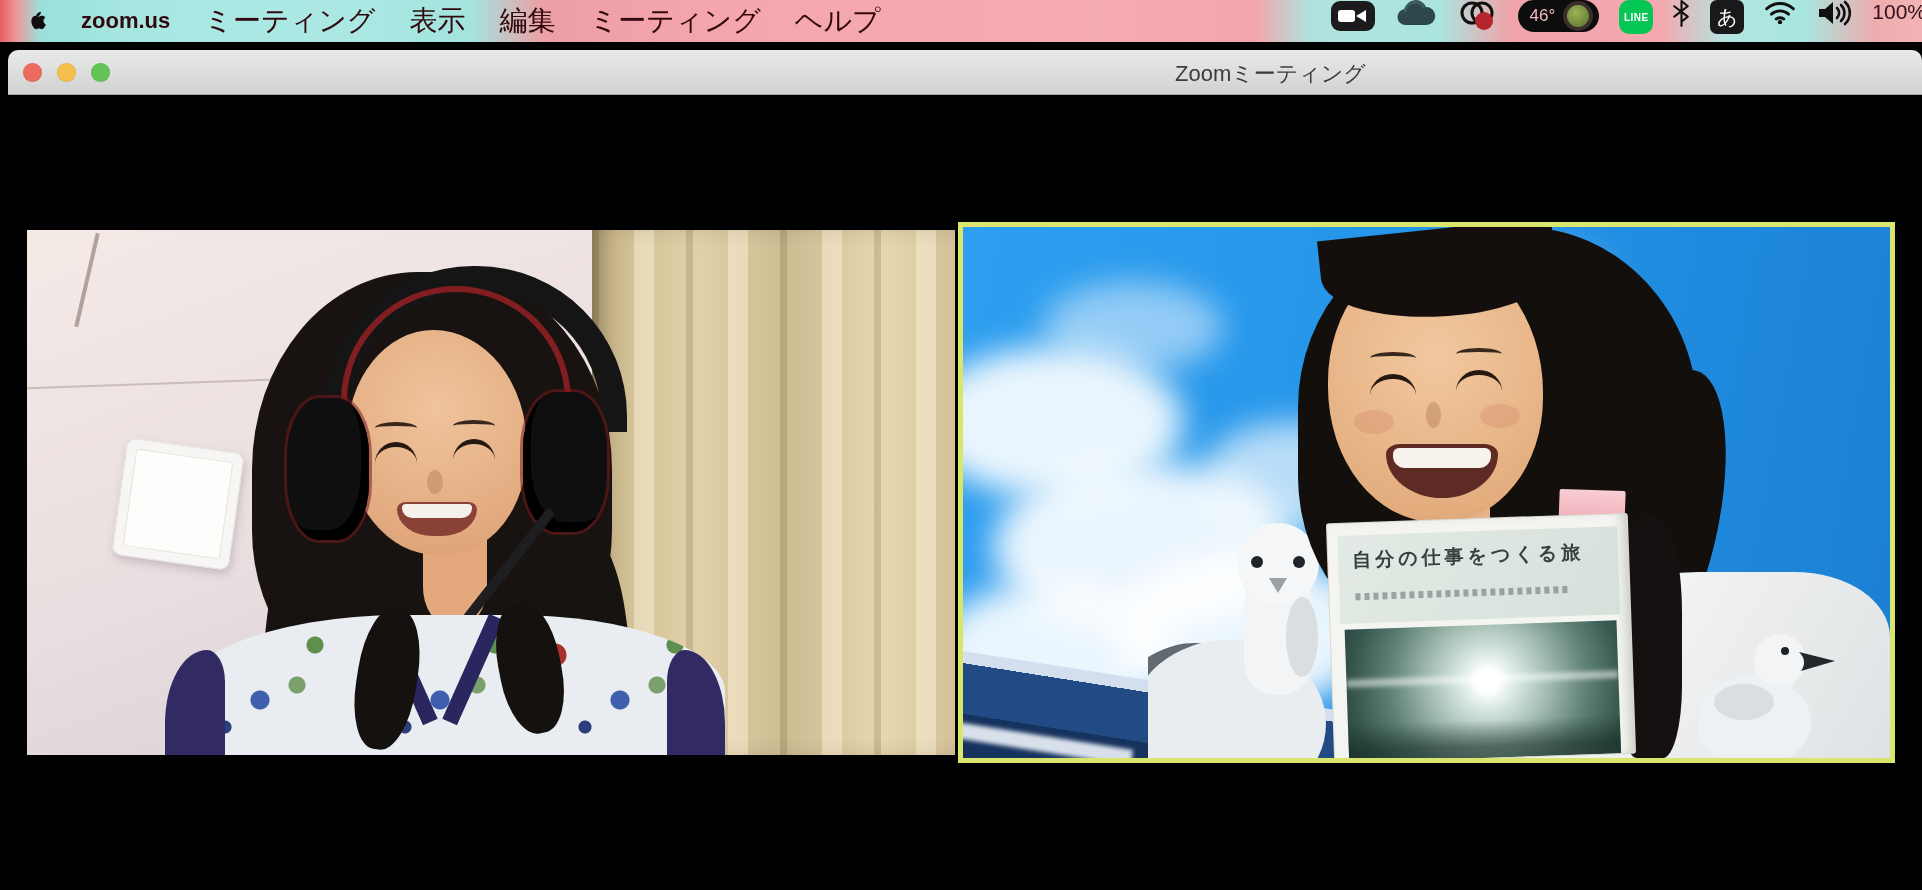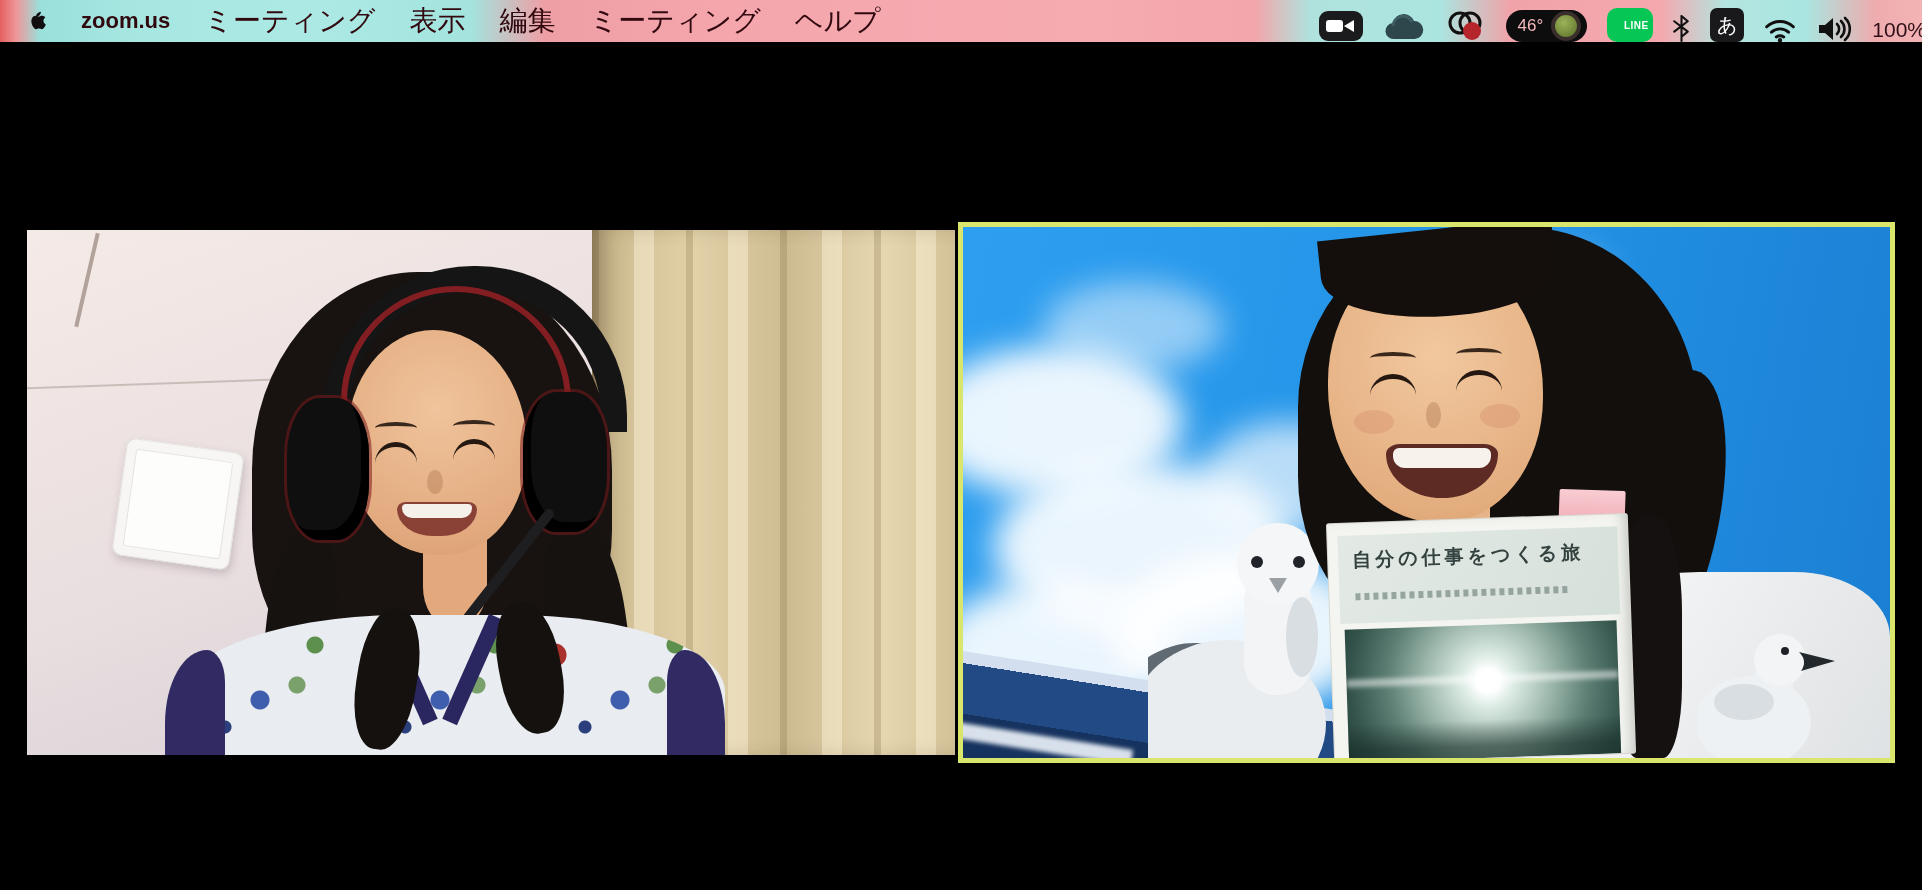--- a/index.html
+++ b/index.html
@@ -9,25 +9,25 @@
 
   
   .menubar{left:0;top:0;width:1922px;height:42px;display:flex;align-items:center;
     background:linear-gradient(90deg,#e4605f 0px,#ef9598 16px,#9be0db 40px,#a7e7e2 140px,
       #ace9e4 320px,#a3e4df 470px,#ee9fa5 545px,#f5a6ad 720px,#f6abb1 1100px,#f3a6ab 1255px,
       #b0e2dd 1310px,#abe5e0 1440px,#f0a3a9 1510px,#f5a8ae 1660px,#b4e4df 1725px,#a9e6e1 1805px,
       #eeacae 1875px,#f3b3b4 1922px);}
   .menubar .left{display:flex;align-items:center;gap:34px;padding-left:28px;}
   .mb-item{font-size:28px;color:#30080d;white-space:nowrap;}
   .mb-app{font-weight:bold;font-size:22px;}
-  .menubar .right{position:absolute;right:0;top:0;height:42px;display:flex;align-items:flex-end;gap:20px;padding-right:6px;}
+  .menubar .right{position:absolute;right:0;top:0;height:42px;display:flex;align-items:flex-start;gap:20px;padding-right:6px;}
   .pill46{display:flex;align-items:center;gap:8px;background:#0d0d0d;border-radius:16px;height:32px;padding:0 6px 0 12px;}
   .pill46 .t{color:#f2b8bd;font-size:17px;}
   .knob{width:22px;height:22px;border-radius:50%;background:radial-gradient(circle at 40% 35%,#9cb25a,#6d8436 70%,#55682a);border:4px solid #3a2e2c;}
-  .lineic{width:34px;height:34px;border-radius:10px;background:#06c755;display:flex;align-items:center;justify-content:center;position:relative;padding-left:12px;}
+  .lineic{width:34px;height:34px;border-radius:10px;background:#06c755;display:flex;align-items:center;justify-content:center;position:relative;}
   .lineic span{color:#fff;font-weight:bold;font-size:10px;letter-spacing:.5px;}
   .lineic:after{content:"";position:absolute;left:5px;bottom:-4px;border:5px solid transparent;border-top-color:#06c755;transform:rotate(18deg);}
   .imeic{width:34px;height:34px;border-radius:7px;background:#19191b;display:flex;align-items:center;justify-content:center;color:#fff;font-size:20px;}
   .batt{font-size:21px;color:#30111a;margin-right:-10px;}
 
   
   .window{left:8px;top:50px;width:1914px;height:840px;background:#000;border-radius:10px 10px 0 0;}
   .titlebar{left:0;top:0;width:100%;height:44px;background:linear-gradient(#e9e9e9,#d2d2d2);
             border-radius:10px 10px 0 0;border-bottom:1px solid #a6a6a6;}
   .tl{width:19px;height:19px;border-radius:50%;top:13px;box-shadow:inset 0 0 1px rgba(0,0,0,.25);}
@@ -115,20 +115,26 @@
             <path d="M2 9h6l8-7v22l-8-7H2z" fill="#101010"></path>
             <path d="M20 8a7 7 0 010 10M24 5a11 11 0 010 16M28 2a15 15 0 010 22" stroke="#101010" stroke-width="2.6" fill="none" stroke-linecap="round"></path>
           </svg>
       </span>
       <span class="batt">100%</span>
     </div>
   </div>
 
   <div class="ab window">
 
+    <div class="ab titlebar">
+      <span class="ab tl" style="left:15px;background:#ed6a5e;"></span>
+      <span class="ab tl" style="left:49px;background:#f5bf4f;"></span>
+      <span class="ab tl" style="left:83px;background:#61c454;"></span>
+      <span class="ab wtitle">Zoomミーティング</span>
+    </div>
 
 
     <div class="ab tileL">
 
       <div class="ab" style="inset:0;background:linear-gradient(160deg,#f4eae6 0%,#eadfe0 45%,#d9d2d8 78%,#cfc9d1 100%);"></div>
       <div class="ab" style="left:58px;top:2px;width:4px;height:96px;background:#7b675c;opacity:.55;transform:rotate(13deg);"></div>
       <div class="ab" style="left:0;top:152px;width:300px;height:2px;background:#9b8d86;opacity:.45;transform:rotate(-2deg);"></div>
 
       <div class="ab" style="left:92px;top:215px;width:118px;height:118px;background:#f7f6f4;border-radius:9px;transform:rotate(8deg);box-shadow:2px 4px 8px rgba(90,80,90,.25), inset 0 0 0 1px #e3e1dd;">
         <div class="ab" style="inset:10px;background:#fdfdfc;border:1px solid #e6e3de;border-radius:3px;"></div>

